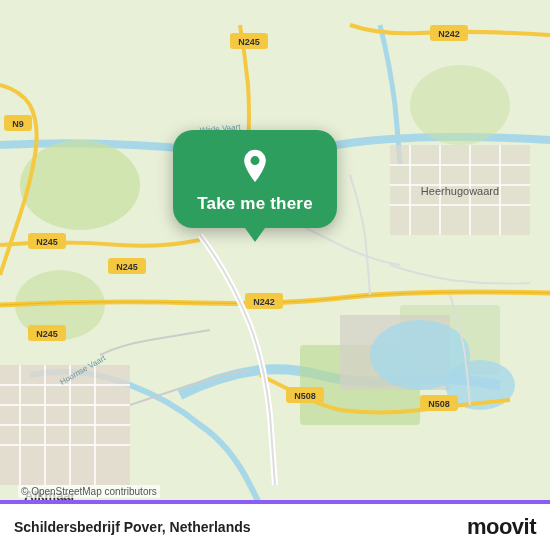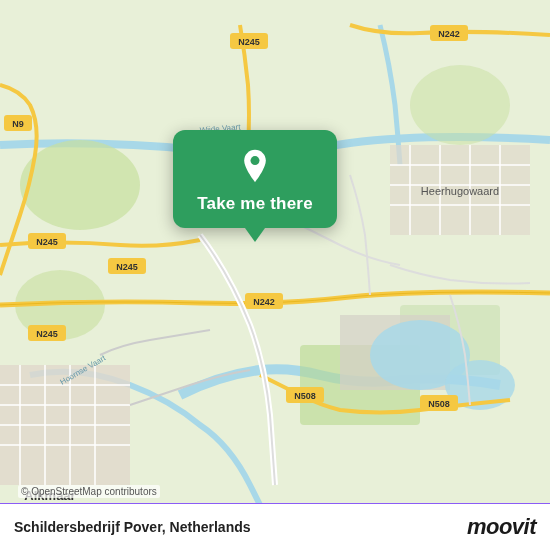--- a/index.html
+++ b/index.html
@@ -35,21 +35,21 @@
       left: 155px;
       width: 200px;
       display: flex;
       flex-direction: column;
       align-items: center;
       z-index: 10;
     }
 
     #popup-bubble {
       background-color: #2e9e5e;
-      border-radius: 12px;
+      border-radius: 20px;
       padding: 18px 24px 14px 24px;
       display: flex;
       flex-direction: column;
       align-items: center;
       box-shadow: 0 4px 16px rgba(0,0,0,0.3);
       position: relative;
     }
 
     #popup-bubble::after {
       content: '';
@@ -80,40 +80,39 @@
     #bottom-bar {
       position: absolute;
       bottom: 0;
       left: 0;
       width: 100%;
       background: #ffffff;
       padding: 10px 14px 10px 14px;
       display: flex;
       align-items: center;
       justify-content: space-between;
-      border-top: 1px solid #8b5cf6;
+      border-top: 4px solid #8b5cf6;
       z-index: 20;
     }
 
     #bottom-left {
       display: flex;
       flex-direction: column;
     }
 
     #location-name {
       font-size: 14px;
       font-weight: 600;
       color: #222;
     }
 
     #moovit-logo {
       display: flex;
       align-items: flex-start;
       gap: 4px;
-      font-style: italic;
     }
 
     #moovit-text {
       font-size: 22px;
       font-weight: 700;
       color: #1a1a1a;
       letter-spacing: -0.5px;
     }
 
     

